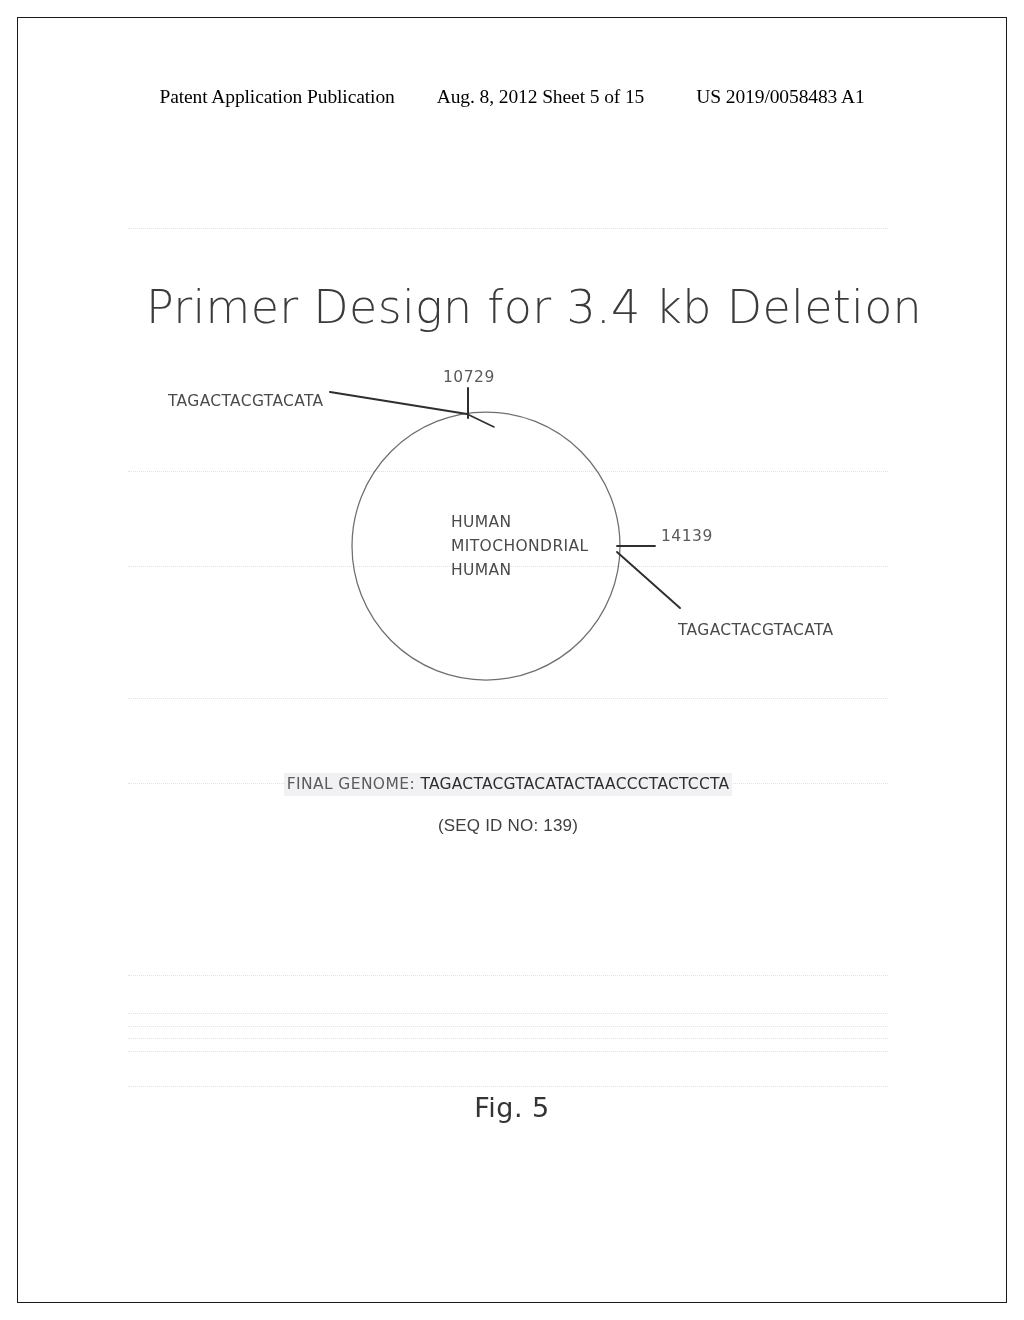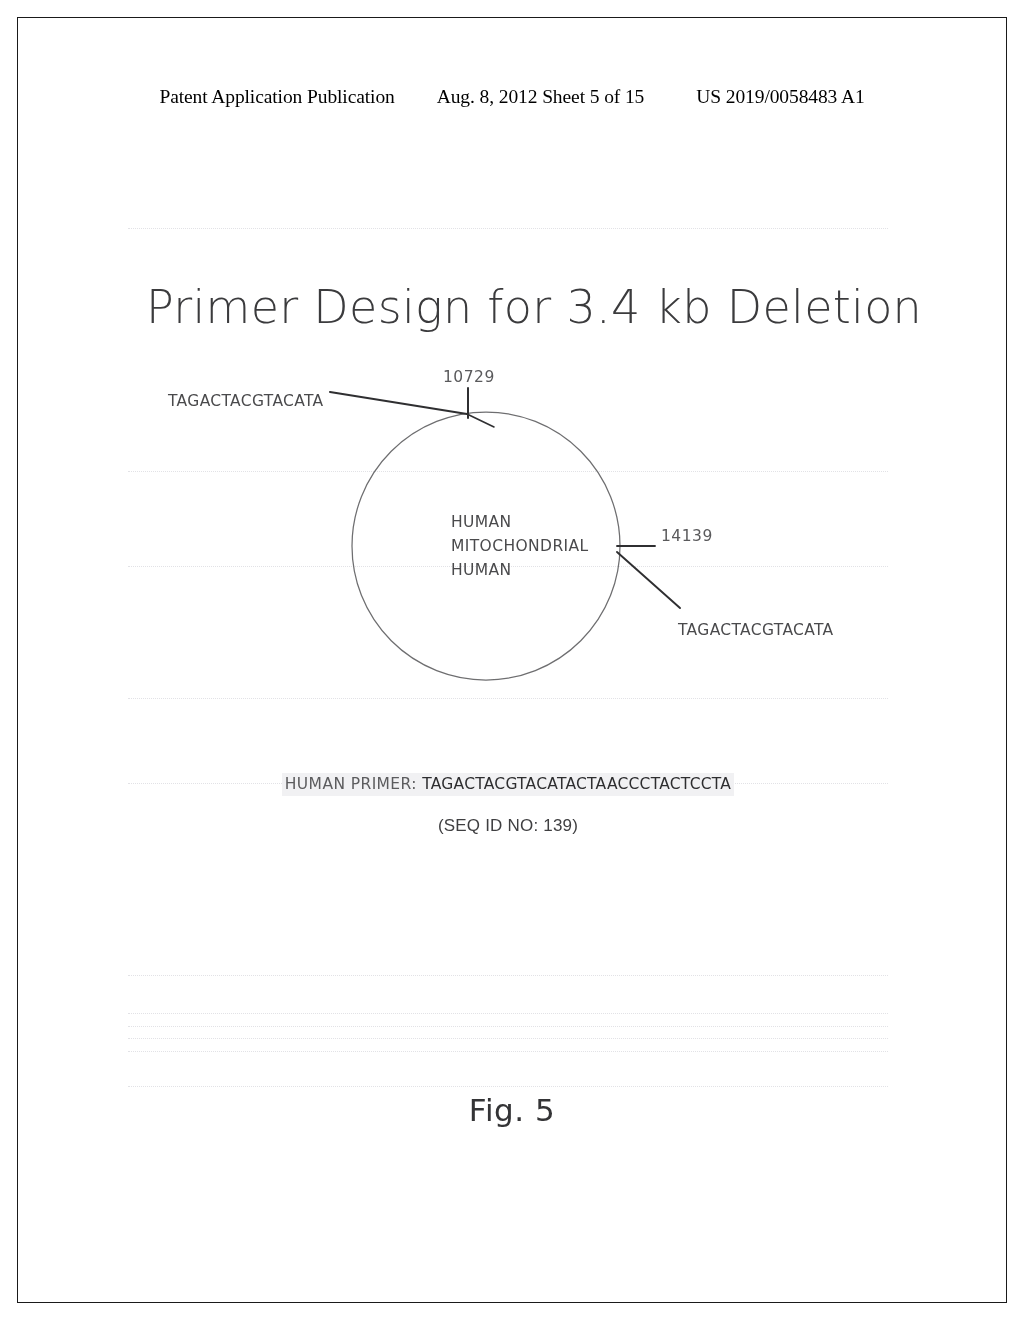--- a/index.html
+++ b/index.html
@@ -173,21 +173,21 @@
   }
 
   
   #fig-number {
     position: absolute;
     left: 0;
     top: 1092px;
     width: 1024px;
     text-align: center;
     font-family: "DejaVu Sans", sans-serif;
-    font-size: 31px;
+    font-size: 27px;
     letter-spacing: 0.5px;
     color: #343436;
     white-space: nowrap;
   }
 </style>
 </head>
 <body>
 
 <div id="page">
 
@@ -239,21 +239,21 @@
     <div id="label-right-primer" class="dna-label">TAGACTACGTACATA</div>
 
     <div id="genome-caption">
       <span>HUMAN</span>
       <span>MITOCHONDRIAL</span>
       <span>HUMAN</span>
     </div>
 
     <div id="final-primer-row">
       <span id="final-primer-inner">
-        <span id="final-primer-label">HUMAN PRIMER: </span><span id="final-primer-seq">TAGACTACGTACATACTAACCCTACTCCTA</span>
+        <span id="final-primer-label">FINAL GENOME: </span><span id="final-primer-seq">TAGACTACGTACATACTAACCCTACTCCTA</span>
       </span>
     </div>
 
     <div id="seq-id-row">(SEQ ID NO: 139)</div>
 
   </div>
 
   <div id="fig-number">Fig. 5</div>
 
 </div>

